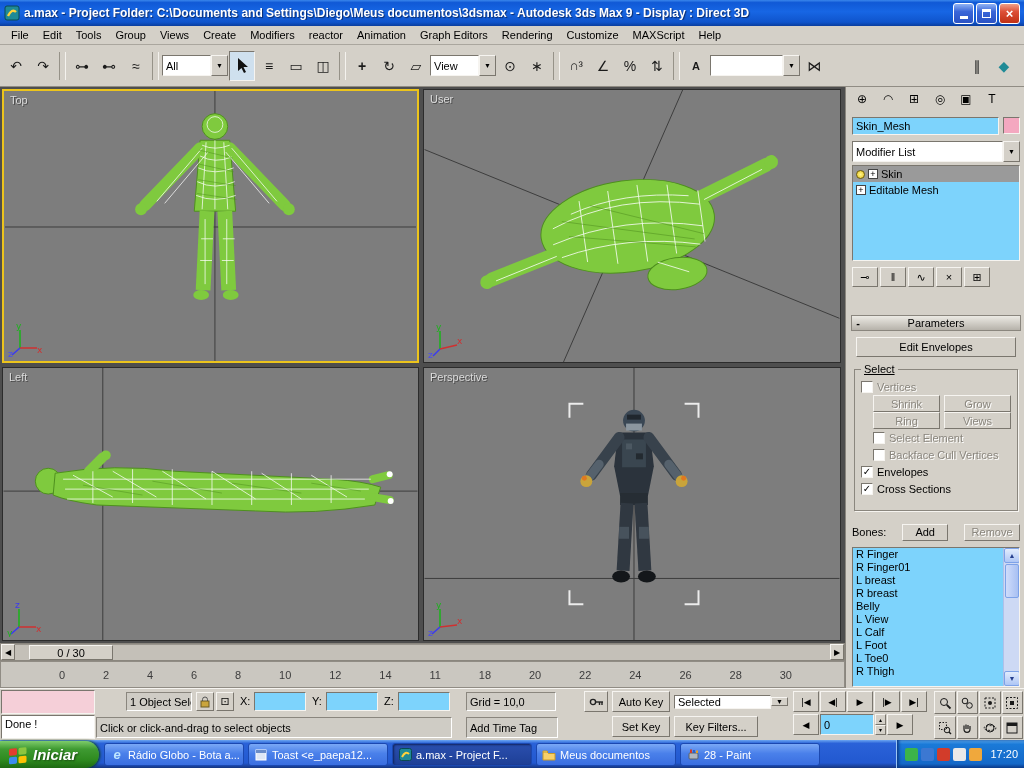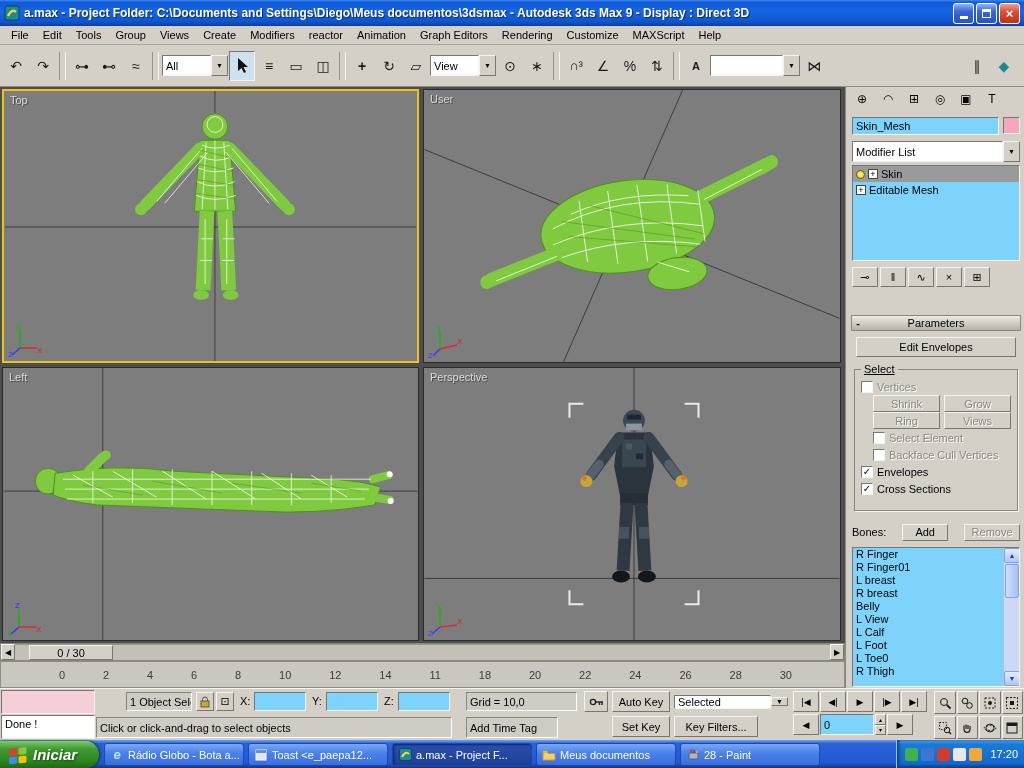--- a/index.html
+++ b/index.html
@@ -517,21 +517,21 @@
           <path d="M4.5 6 V4.5 a2.5 2.5 0 0 1 5 0 V6" fill="none" stroke="#555"></path>
         </svg>
     </span>
     <span class="sb btn raised" style="left:216px; top:3px; width:18px; font-size:11px">⊡</span>
     <span class="sb lab" style="left:240px; top:6px">X:</span>
     <span class="sb sunkw field" style="left:254px; top:3px; width:52px"></span>
     <span class="sb lab" style="left:312px; top:6px">Y:</span>
     <span class="sb sunkw field" style="left:326px; top:3px; width:52px"></span>
     <span class="sb lab" style="left:384px; top:6px">Z:</span>
     <span class="sb sunkw field" style="left:398px; top:3px; width:52px"></span>
-    <span class="sb sunkg field" style="left:466px; top:3px; width:111px">Grid = 10,0</span>
+    <span class="sb sunkg field" style="left:466px; top:3px; width:90px">Grid = 10,0</span>
     <span class="sb btn raised" style="left:584px; top:2px; width:24px; height:21px">
       <svg width="15" height="12">
           <circle cx="4" cy="6" r="2.6" fill="none" stroke="#222" stroke-width="1.4"></circle>
           <line x1="6.6" y1="6" x2="14" y2="6" stroke="#222" stroke-width="1.4"></line>
           <line x1="10.5" y1="6" x2="10.5" y2="9" stroke="#222" stroke-width="1.4"></line>
           <line x1="13" y1="6" x2="13" y2="9" stroke="#222" stroke-width="1.4"></line>
         </svg>
     </span>
     <span class="sb btn raised" style="left:612px; top:2px; width:58px; height:21px">Auto Key</span>
     <span class="sb tcombo" style="left:674px; top:2px; width:114px; height:21px">

